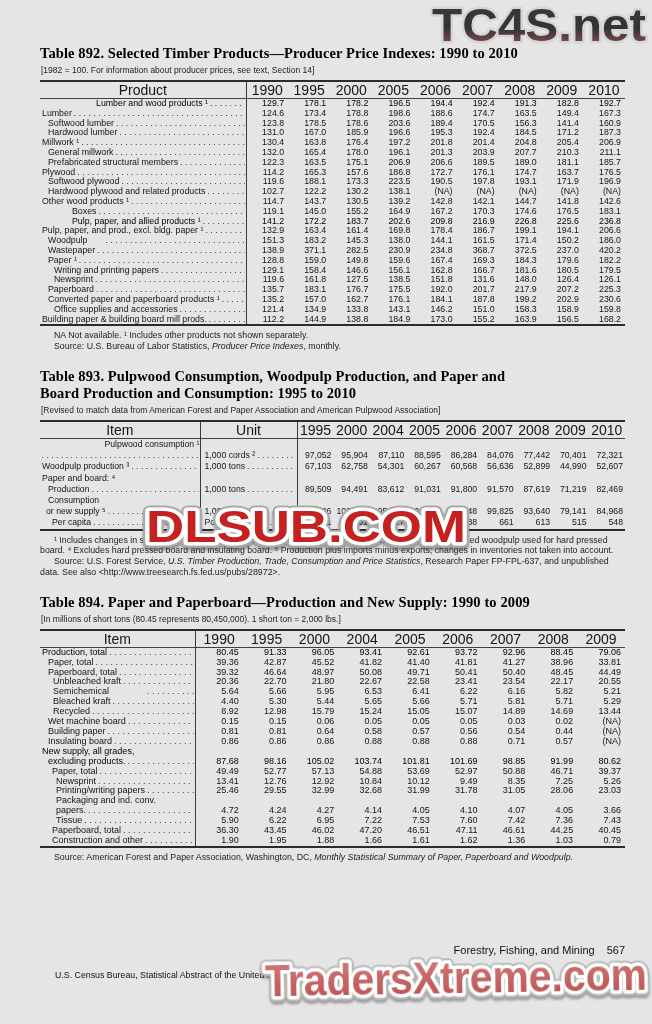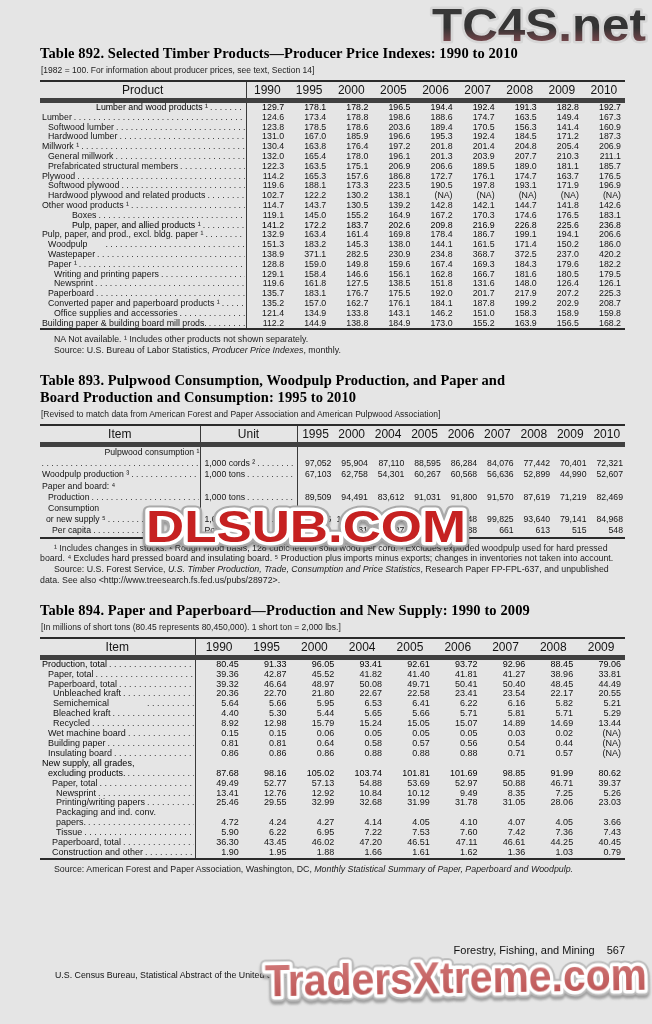--- a/index.html
+++ b/index.html
@@ -22,21 +22,21 @@
 
   table.datatable {
     border-collapse:collapse; table-layout:fixed; width:585px;
     border-top:2px solid #2b2b2b; border-bottom:2px solid #2b2b2b; color:#141414;
   }
   .t892 td { line-height:9.8px; font-size:8.8px; }
   .t893 td { line-height:11.2px; font-size:8.7px; }
   .t894 td { line-height:9.9px; font-size:9px; }
   .datatable td { padding:0; vertical-align:bottom; overflow:hidden; }
   .datatable tr.hd td {
-    line-height:16px; border-bottom:5px solid #404040; vertical-align:middle; font-size:12px;
+    line-height:16px; border-bottom:1px solid #404040; vertical-align:middle; font-size:14px;
   }
   .datatable .lbl  { border-right:1px solid #3a3a3a; }
   .t893 .unit { border-right:1px solid #3a3a3a; padding-left:4px; }
   .datatable .hc { text-align:center; padding-left:0; }
   .datatable .val { text-align:right; padding-right:4px; }
   .t893 .val { padding-right:2px; }
   .datatable tr.bold td { font-weight:normal; color:#000; }
   .t892 tr.sp td, .t893 tr.sp td { line-height:8px; }
   .t894 tr.sp td { line-height:7px; }
 
@@ -464,21 +464,21 @@
                 </span>
               </td>
               <td class="val">135.2</td>
               <td class="val">157.0</td>
               <td class="val">162.7</td>
               <td class="val">176.1</td>
               <td class="val">184.1</td>
               <td class="val">187.8</td>
               <td class="val">199.2</td>
               <td class="val">202.9</td>
-              <td class="val">208.7</td>
+              <td class="val">230.6</td>
             </tr>
             <tr>
               <td class="lbl">
                 <span class="lblin" style="padding-left: 14px;">
                   <span class="lbltxt">Office supplies and accessories</span>
                   <span class="leader"></span>
                 </span>
               </td>
               <td class="val">121.4</td>
               <td class="val">134.9</td>

